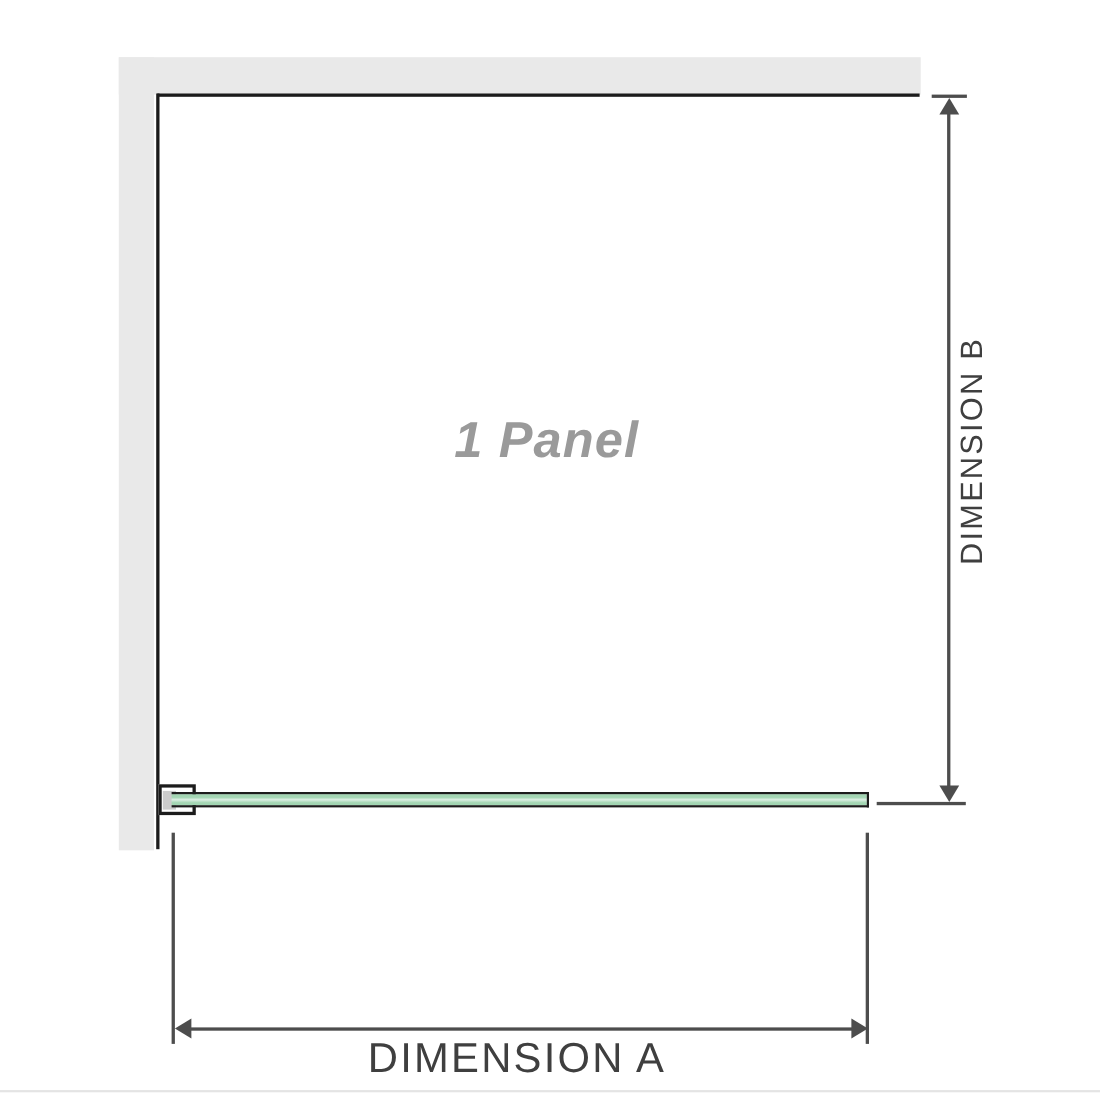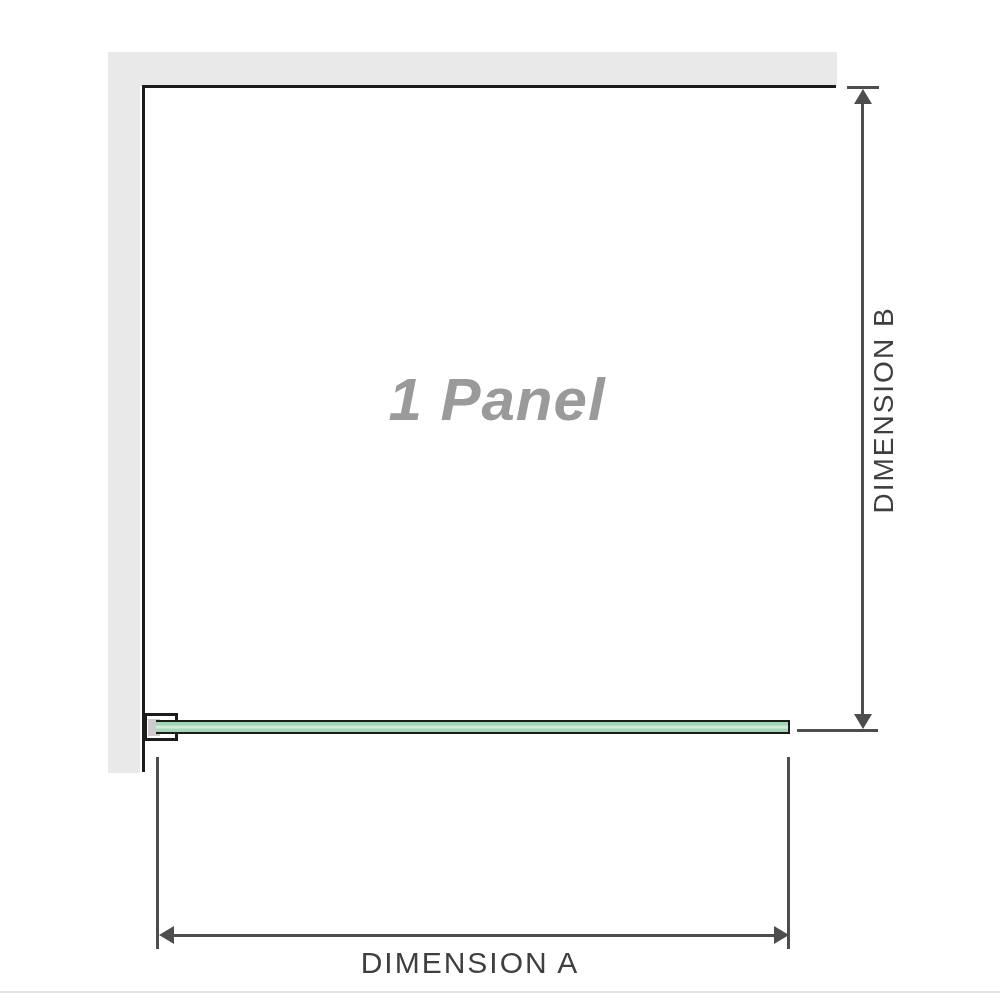--- a/index.html
+++ b/index.html
@@ -83,33 +83,33 @@
   }
   .arrow-right {
     left: 774px; top: 926px; width: 0; height: 0;
     border-top: 9px solid transparent; border-bottom: 9px solid transparent;
     border-left: 15px solid var(--dim-line);
   }
 
   
   .dim-label {
     color: var(--text-dark);
-    font-size: 30px;
+    font-size: 38px;
     font-weight: 400;
     letter-spacing: 2px;
     white-space: nowrap;
   }
   .dim-label-a { left: 470px; top: 963px; transform: translate(-50%, -50%); }
   .dim-label-b { left: 884px; top: 410px; transform: translate(-50%, -50%) rotate(-90deg); font-size: 28px; }
 
   .panel-label {
     left: 497px; top: 399px;
     transform: translate(-50%, -50%);
     color: var(--label-gray);
-    font-size: 60px;
+    font-size: 46px;
     font-weight: 700;
     font-style: italic;
     letter-spacing: 1px;
     white-space: nowrap;
   }
 </style>
 </head>
 <body>
 
 <div class="diagram">

